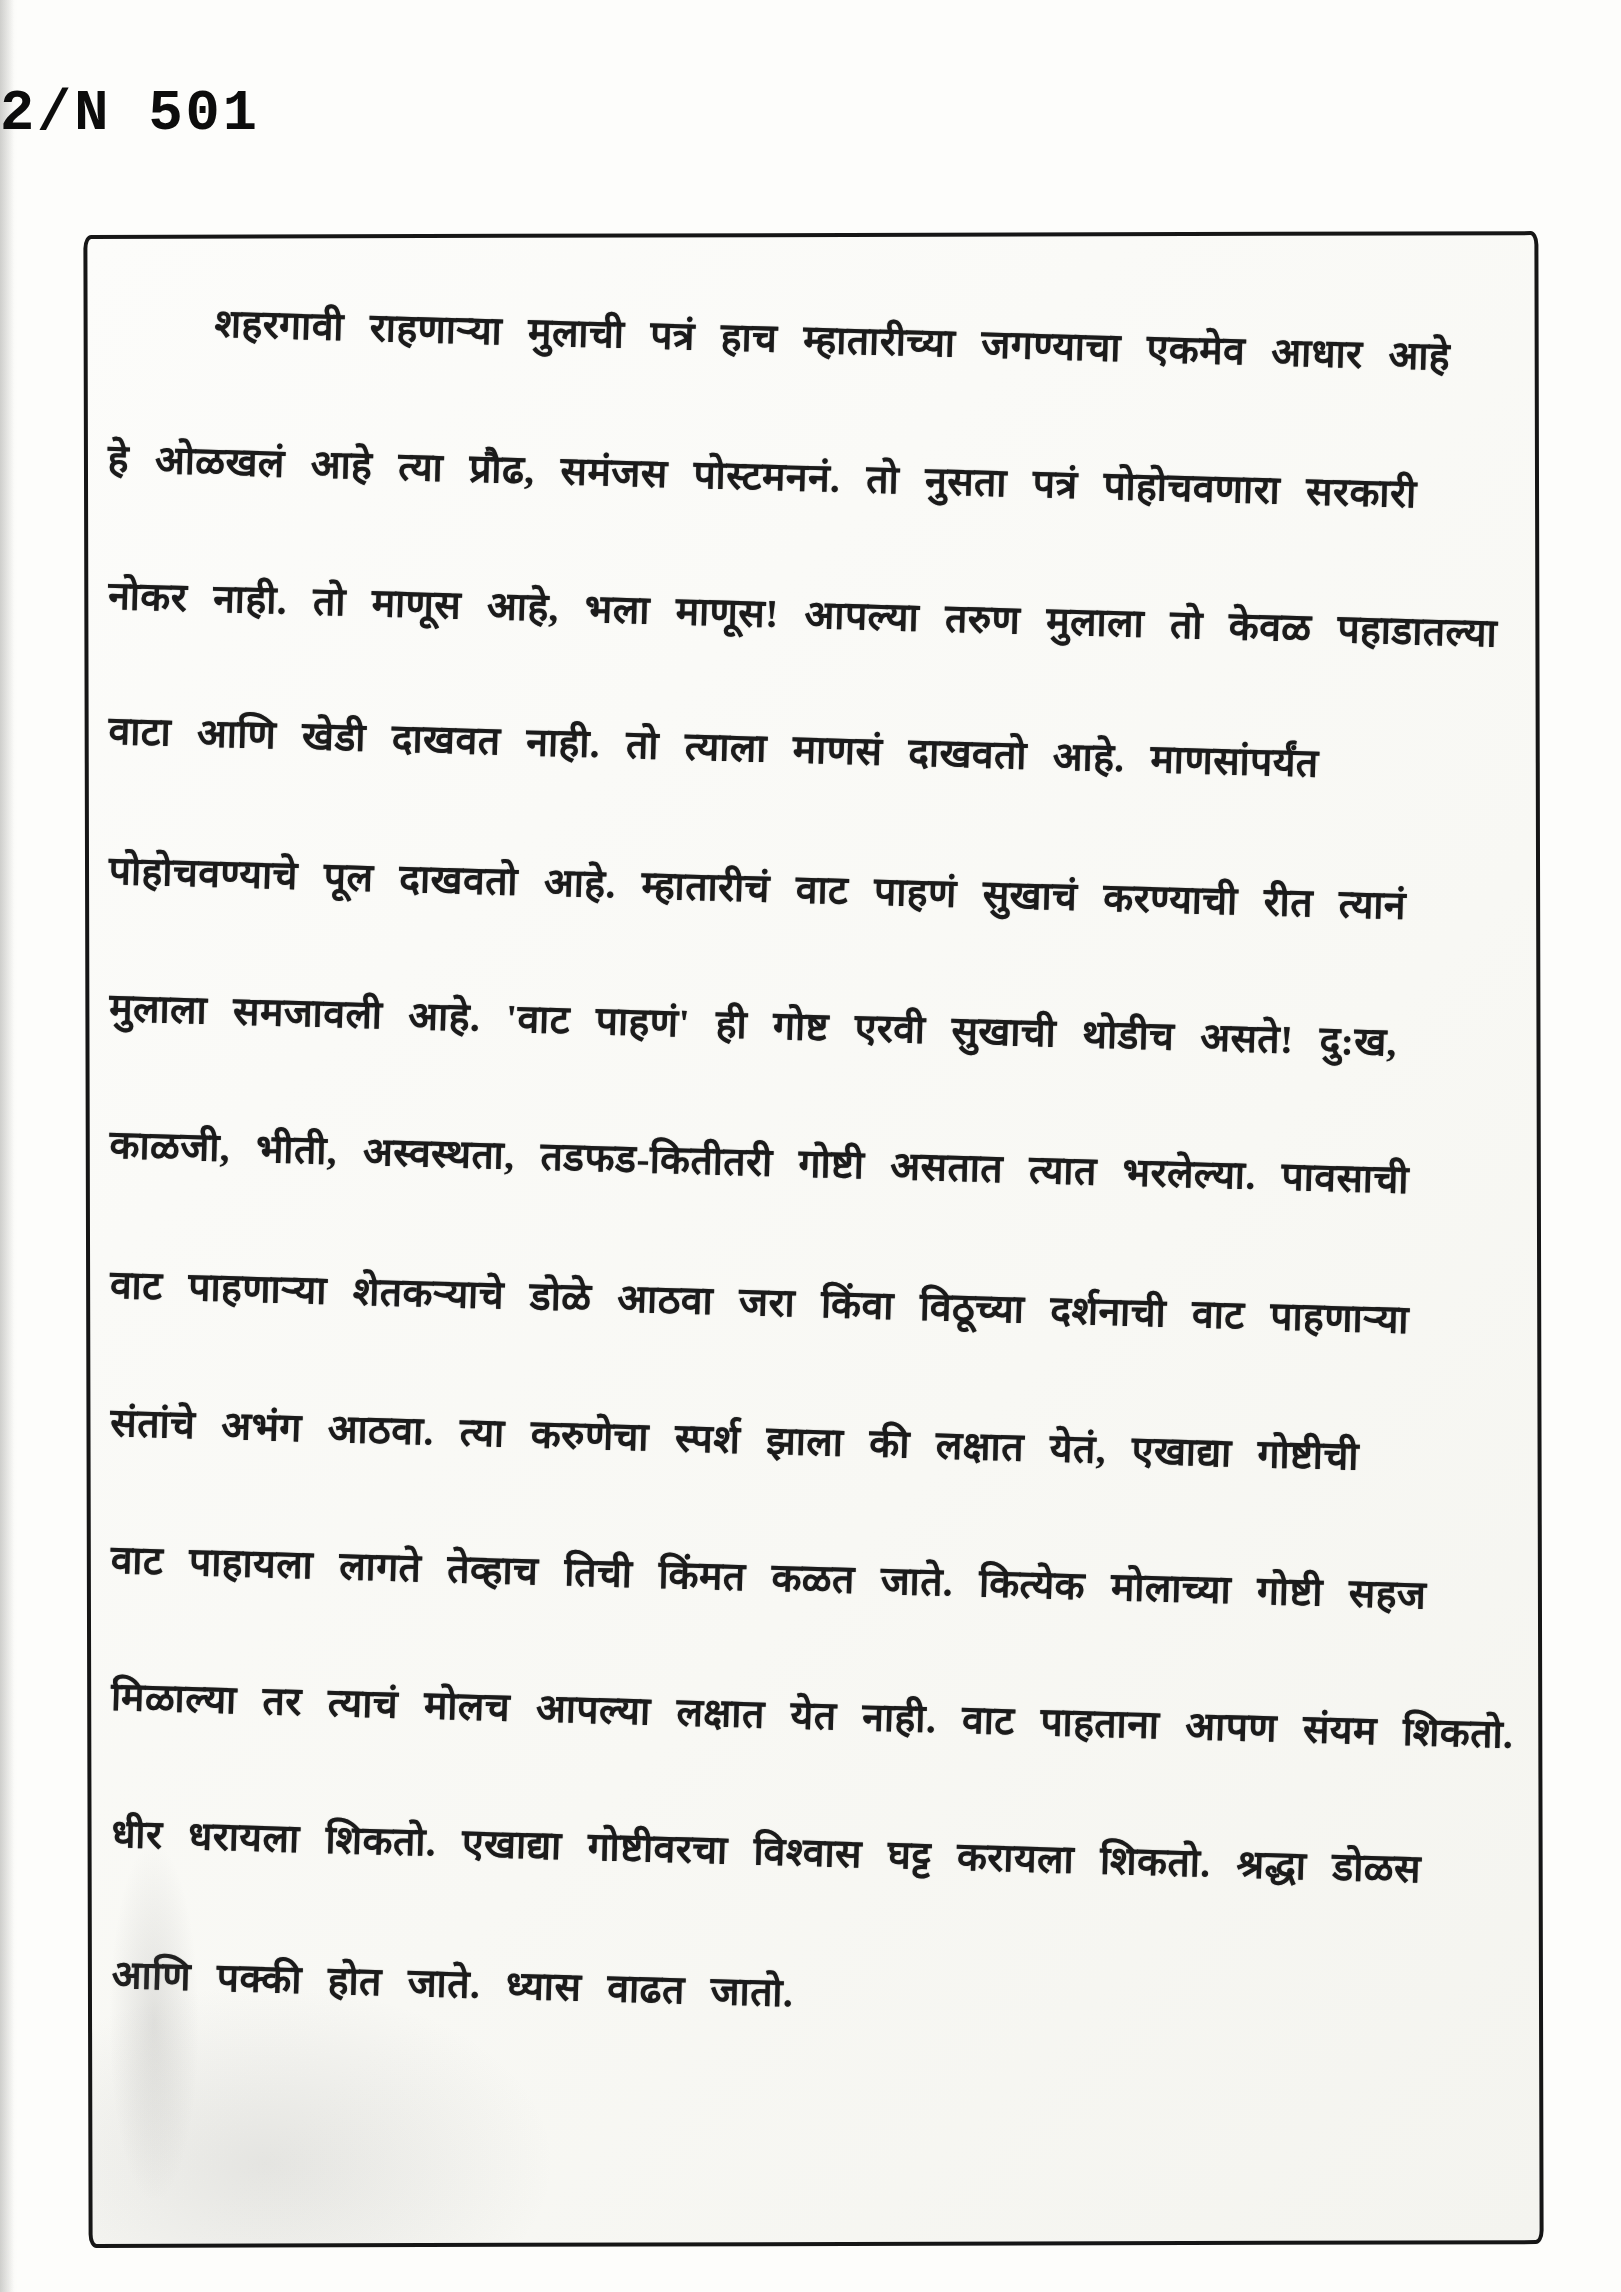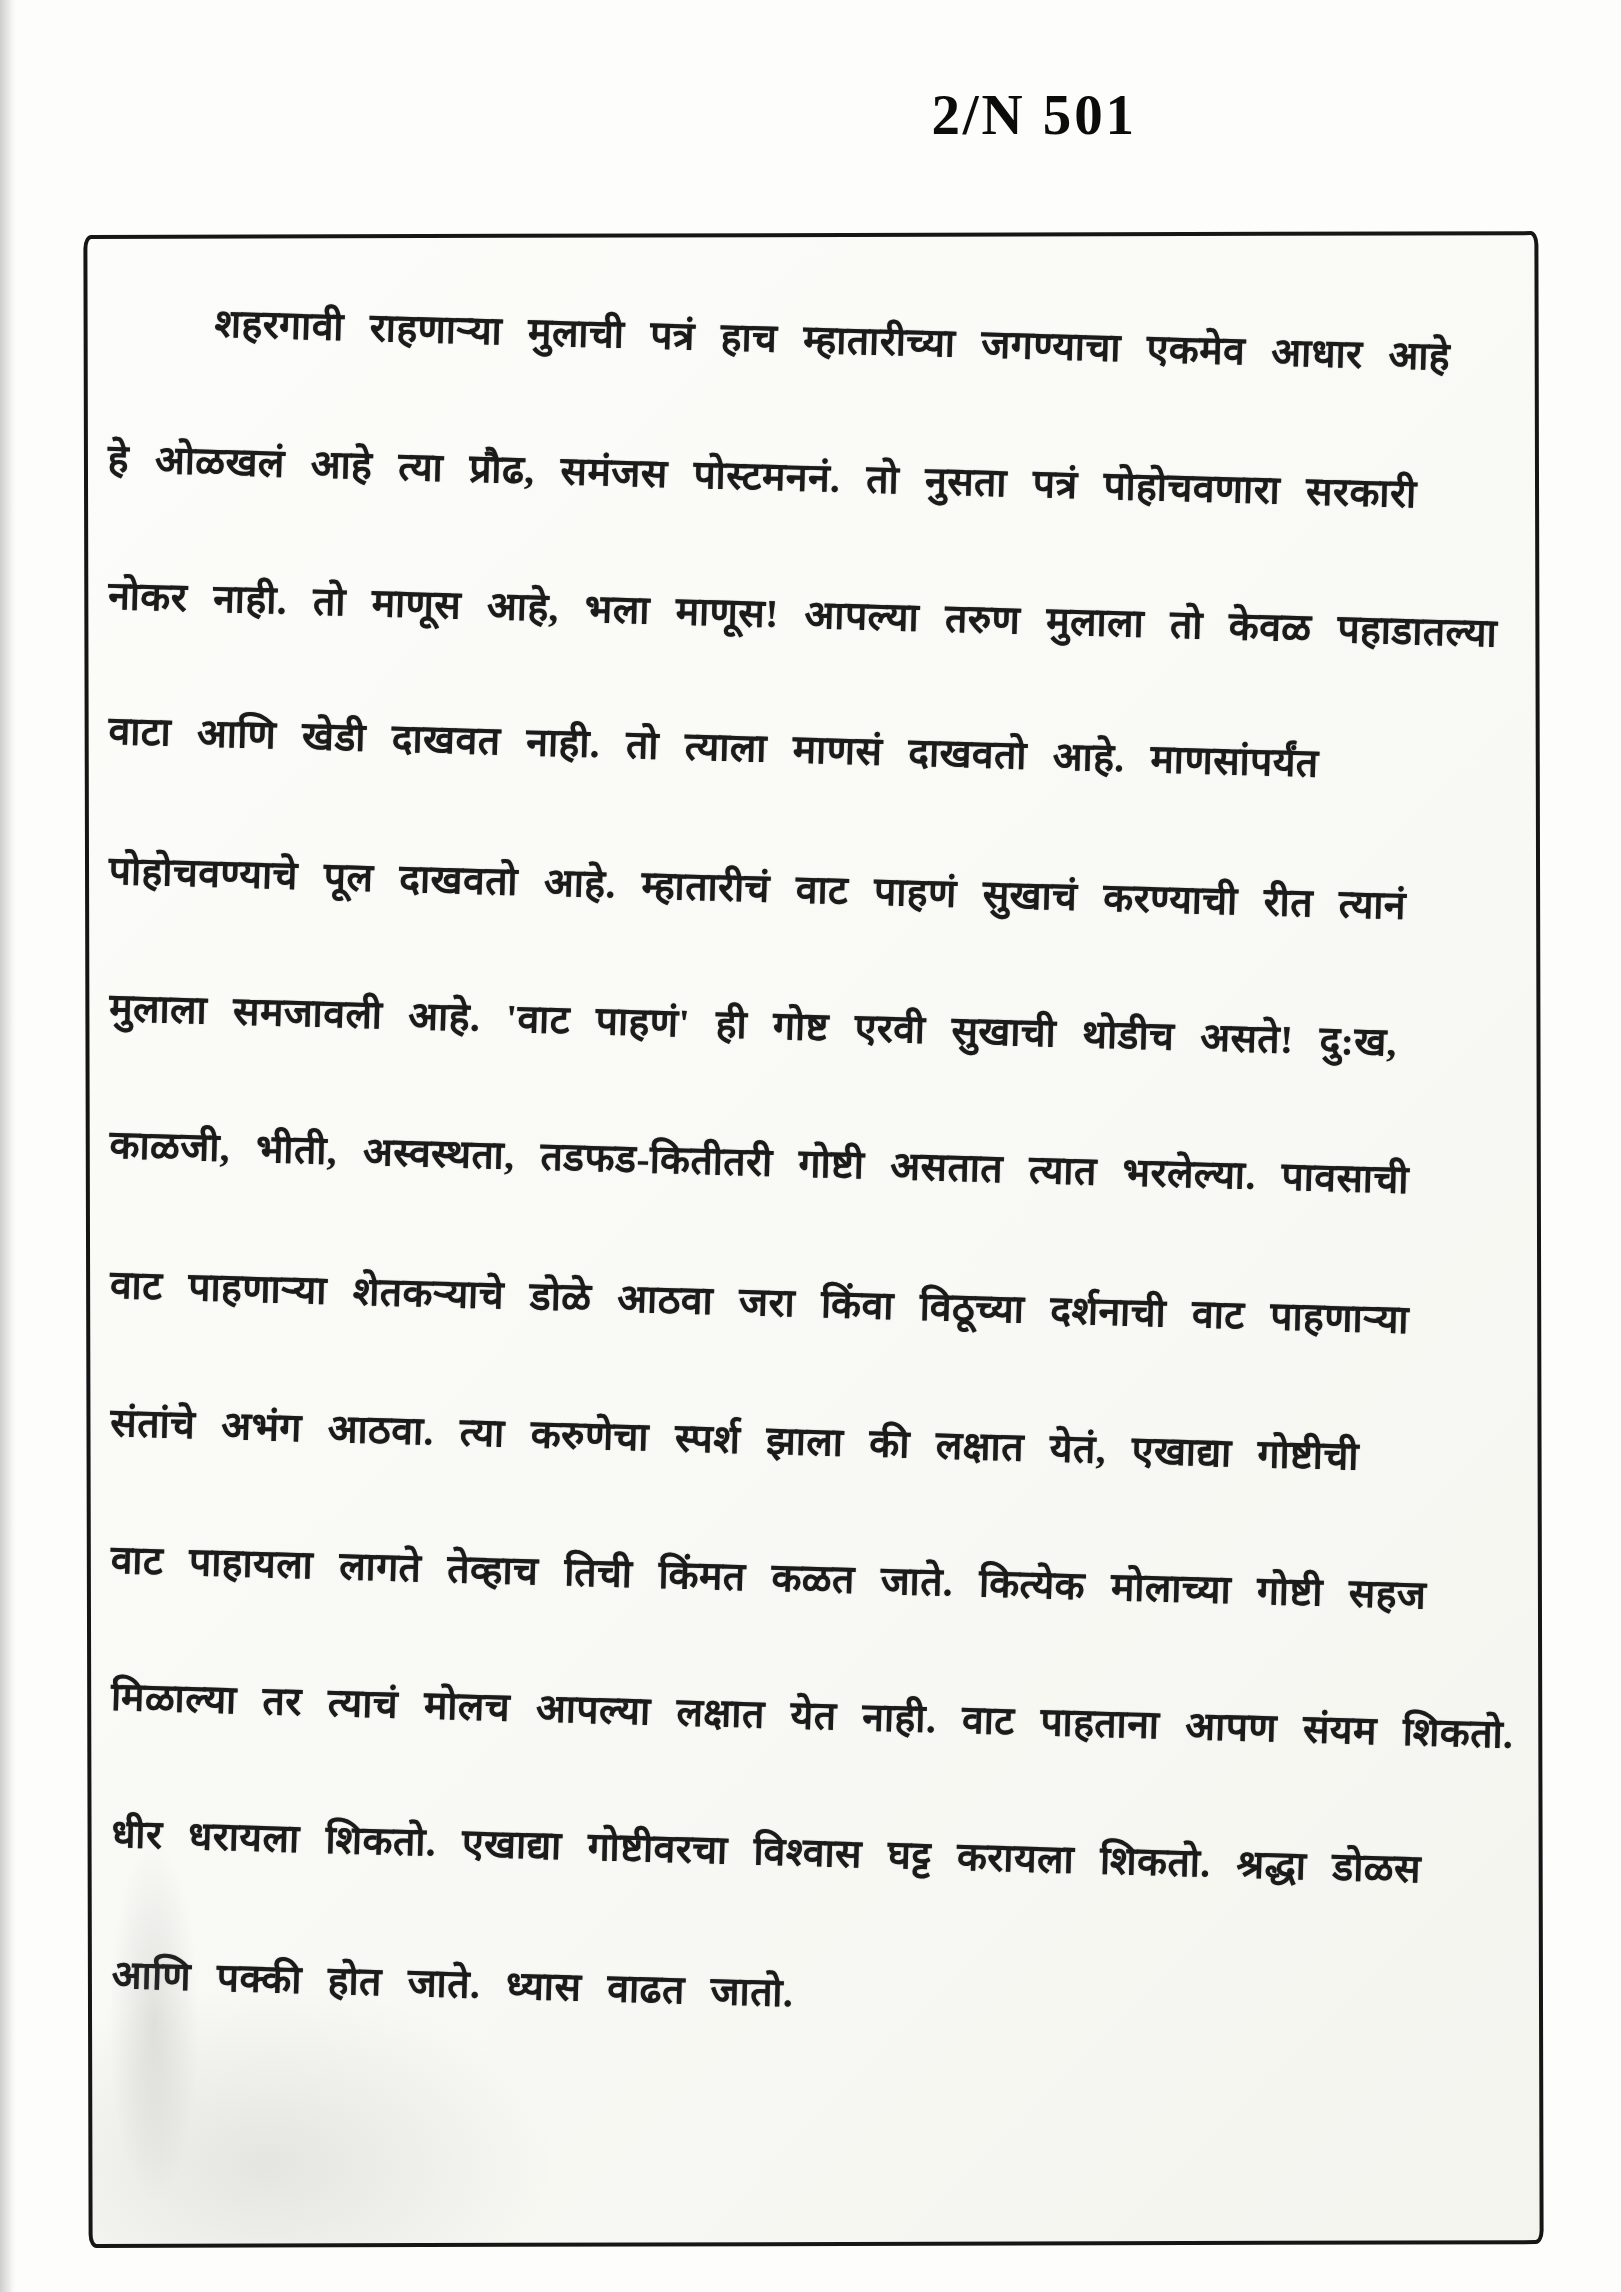--- a/index.html
+++ b/index.html
@@ -19,25 +19,26 @@
     position: absolute;
     left: 0; top: 0;
     width: 13.7px; height: 100%;
     background: linear-gradient(90deg, rgba(60,60,60,0.20), rgba(0,0,0,0));
   }
   .page-title {
     position: absolute;
     top: 82px;
     left: 0;
     width: 1137px;
-    text-align: right;
+    text-align: left;
     font-size: 57px;
     font-weight: bold;
     letter-spacing: 2.9px;
     color: #0c0c0c;
+    font-family: Liberation Mono, monospace;
   }
   .scan-box {
     position: absolute;
     left: 86px;
     top: 233px;
     width: 1447px;
     height: 2005px;
     border: 4.9px solid #161616;
     border-radius: 7.8px / 13.7px;
     transform: rotate(-0.15deg);

